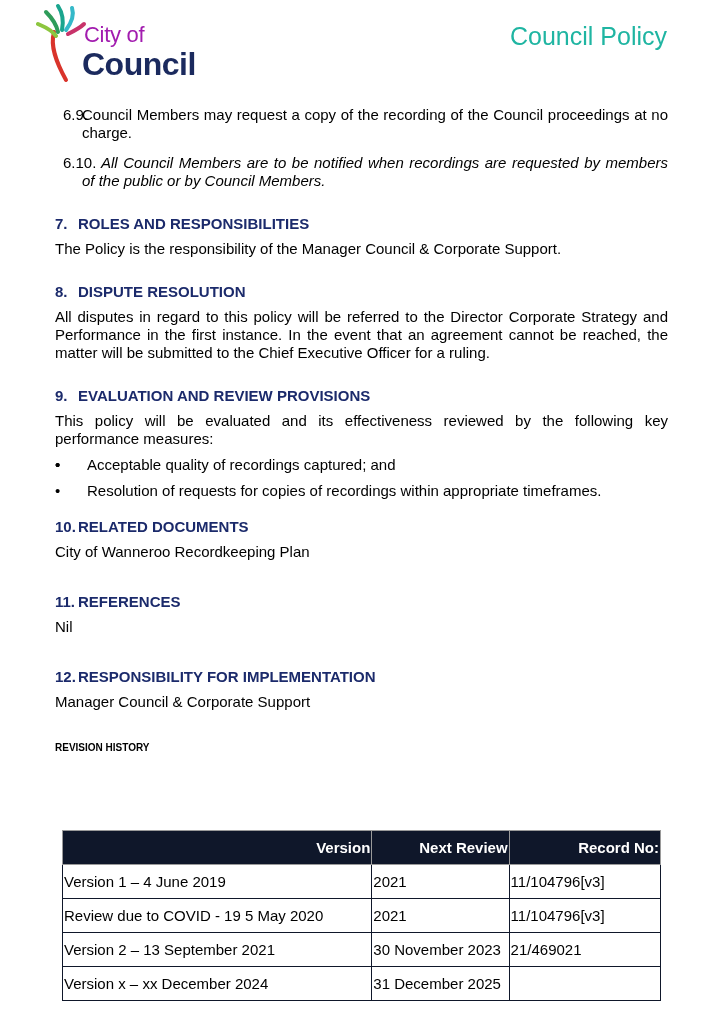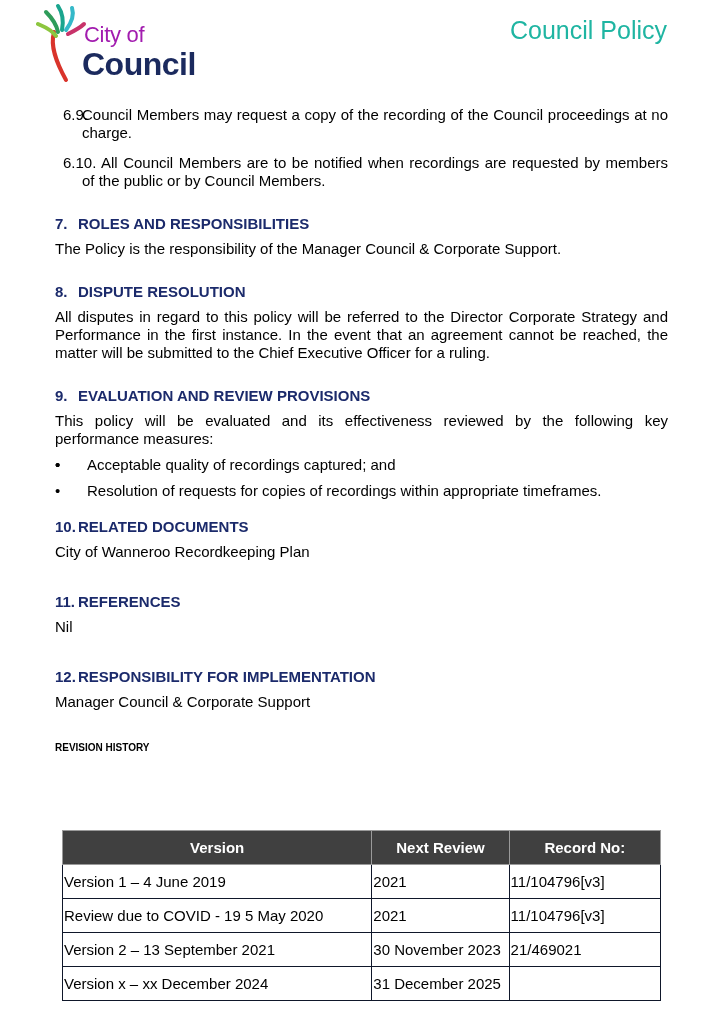--- a/index.html
+++ b/index.html
@@ -4,37 +4,37 @@
 <style>
   html, body { margin: 0; padding: 0; background: #ffffff; }
   body {
     width: 706px; height: 1023px; position: relative; overflow: hidden;
     font-family: "Liberation Sans", sans-serif; color: #000000;
   }
   .logo { position: absolute; left: 36px; top: 2px; width: 230px; height: 82px; }
   .logo svg { position: absolute; left: 0; top: 0; }
   .logo-city { position: absolute; left: 48px; top: 20px; font-size: 22px; color: #a21caf; letter-spacing: -0.3px; }
   .logo-wan { position: absolute; left: 46px; top: 44px; font-size: 32px; font-weight: bold; color: #1b2a5e; letter-spacing: -0.5px; }
-  .doc-type { position: absolute; right: 39px; top: 16px; font-size: 25px; color: #1fb5a2; }
+  .doc-type { position: absolute; right: 39px; top: 22px; font-size: 25px; color: #1fb5a2; }
 
   .content { position: absolute; left: 55px; top: 106px; width: 613px; font-size: 15px; line-height: 18px; }
   .num-item { position: relative; padding-left: 27px; text-align: justify; margin-bottom: 7px; }
   .num-item .n { position: absolute; left: 8px; top: 0; }
 
   .h { color: #1b2a6b; font-weight: bold; font-size: 15px; margin: 0 0 7px 0; position: relative; padding-left: 23px; }
   .h .hn { position: absolute; left: 0; }
   .p { text-align: justify; margin: 0; }
   .sect { margin-top: 25px; }
   .bullets { margin: 7px 0 0 0; padding: 0; list-style: none; }
   .bullets li { position: relative; padding-left: 32px; margin-bottom: 8px; }
   .bullets li .dot { position: absolute; left: 0; top: 0; }
 
   .rev-title { font-weight: bold; font-size: 10px; margin-top: 28px; }
   table.rev { position: absolute; left: 62px; top: 830px; width: 599px; border-collapse: collapse; font-size: 15px; }
-  table.rev th { background: #404040; color: #ffffff; text-align: center; font-weight: bold; height: 33px; padding: 0 1px; border: 1px solid #9a9a9a; }
+  table.rev th { background: #0f172a; color: #ffffff; text-align: right; font-weight: bold; height: 33px; padding: 0 1px; border: 1px solid #9a9a9a; }
   table.rev td { height: 33px; padding: 0 1px; border: 1px solid #0f172a; }
   .c1 { width: 309px; } .c2 { width: 135px; } .c3 { width: 149px; }
 </style>
 </head>
 <body>
 
 <div class="logo">
   <svg width="60" height="82" viewBox="0 0 60 82">
     <path d="M30 78 C20 60 14 44 18 30" stroke="#d9342b" stroke-width="4" fill="none" stroke-linecap="round"></path>
     <path d="M20 34 C14 26 6 24 2 22" stroke="#8dc63f" stroke-width="4" fill="none" stroke-linecap="round"></path>
@@ -49,21 +49,21 @@
 
 <div class="doc-type">Council Policy</div>
 
 <div class="content">
   <div class="num-item">
     <span class="n">6.9.</span>
     <span>Council Members may request a copy of the recording of the Council proceedings at no charge.</span>
   </div>
   <div class="num-item" style="padding-left:27px;margin-top:12px;">
     <span class="n">6.10.</span>
-    <span style="display:block;text-indent:19px;margin-left:0;">All Council Members are to be notified when recordings are requested by members of the public or by Council Members.</span>
+    <span style="display:block;text-indent:19px;margin-left:0;font-style:italic;">All Council Members are to be notified when recordings are requested by members of the public or by Council Members.</span>
   </div>
 
   <div class="sect">
     <div class="h"><span class="hn">7.</span><span>ROLES AND RESPONSIBILITIES</span></div>
     <p class="p">The Policy is the responsibility of the Manager Council &amp; Corporate Support.</p>
   </div>
 
   <div class="sect">
     <div class="h"><span class="hn">8.</span><span>DISPUTE RESOLUTION</span></div>
     <p class="p">All disputes in regard to this policy will be referred to the Director Corporate Strategy and Performance in the first instance. In the event that an agreement cannot be reached, the matter will be submitted to the Chief Executive Officer for a ruling.</p>

